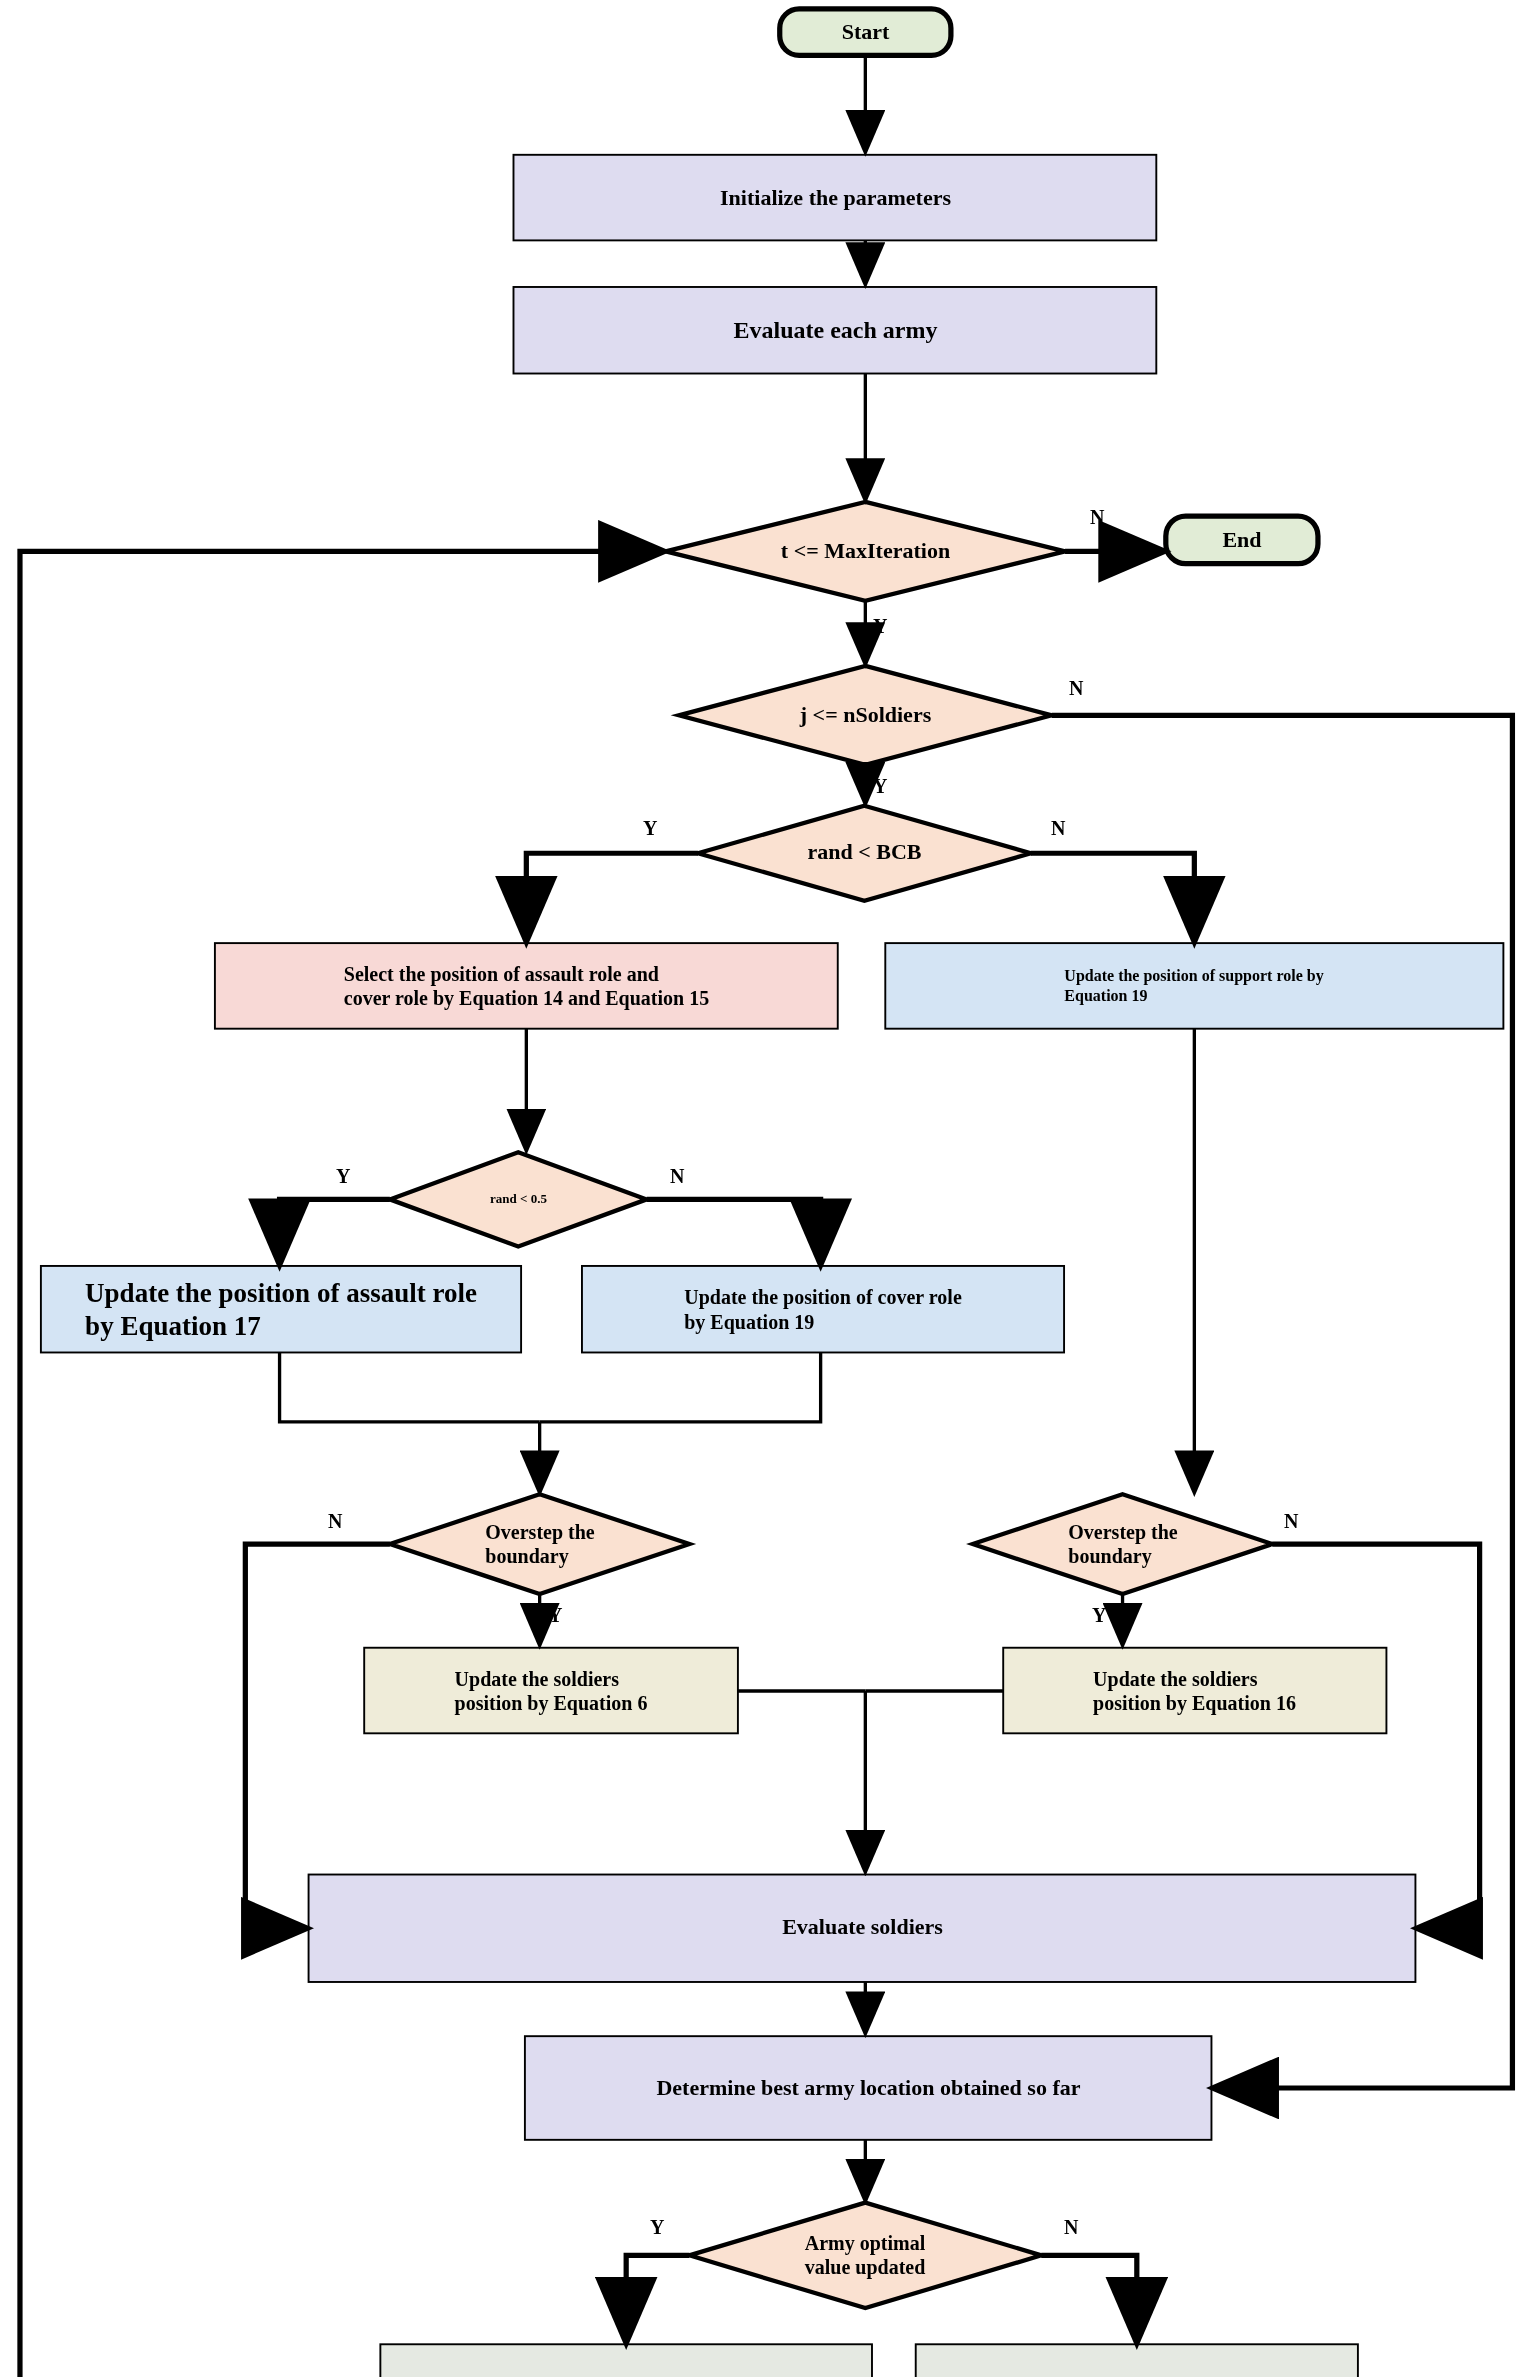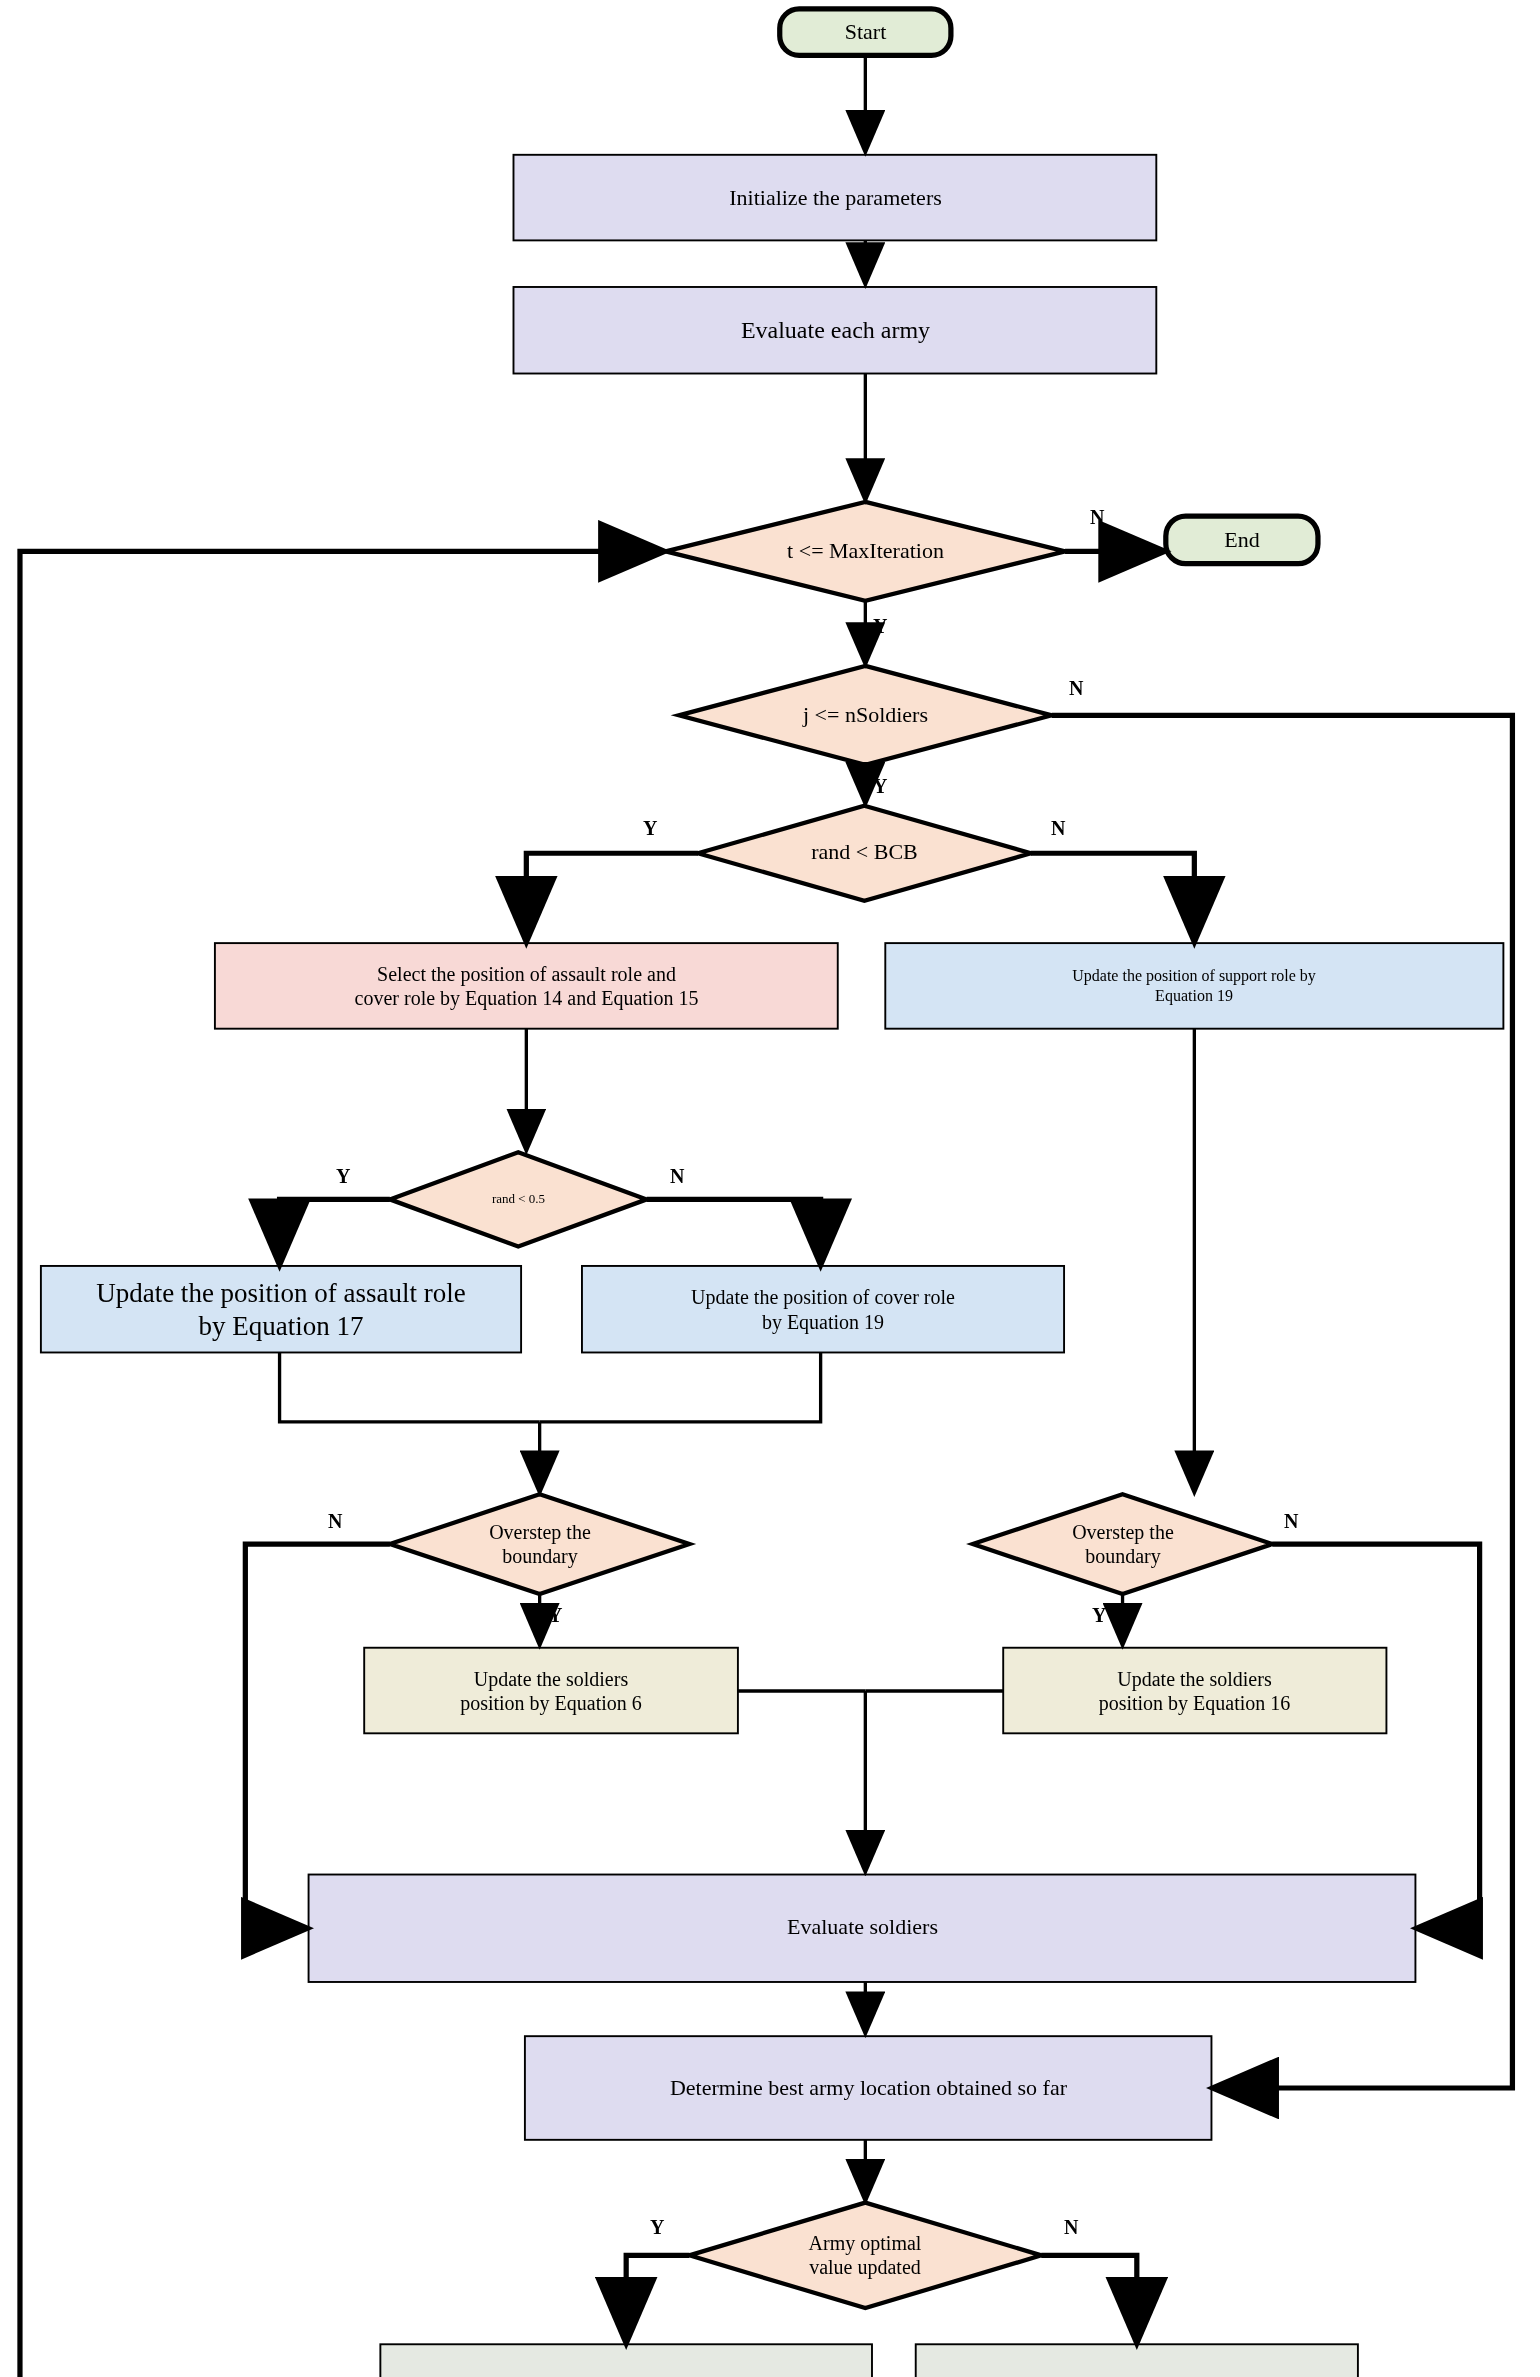--- a/index.html
+++ b/index.html
@@ -2,23 +2,23 @@
 <html style="font-size:7.6px"><head>
 <meta charset="utf-8">
 <style>
   html,body{margin:0;padding:0;background:#ffffff;}
   body{font-family:"Liberation Serif", serif;}
   #stage{position:relative;width:1540px;height:2704px;background:#fff;overflow:hidden;}
   svg{position:absolute;left:0;top:0;width:1540px;height:2704px;}
   .nodelabel{
     position:absolute;
     display:flex;align-items:center;justify-content:center;
-    text-align:center;
+    text-align:left;
     font-family:"Liberation Serif", serif;
-    font-weight:normal;
+    font-weight:bold;
     color:#000;
     line-height:1.22;
     pointer-events:none;
   }
   .edgelabel{
     position:absolute;
     font-family:"Liberation Serif", serif;
     font-weight:bold;
     color:#000;
     white-space:nowrap;

